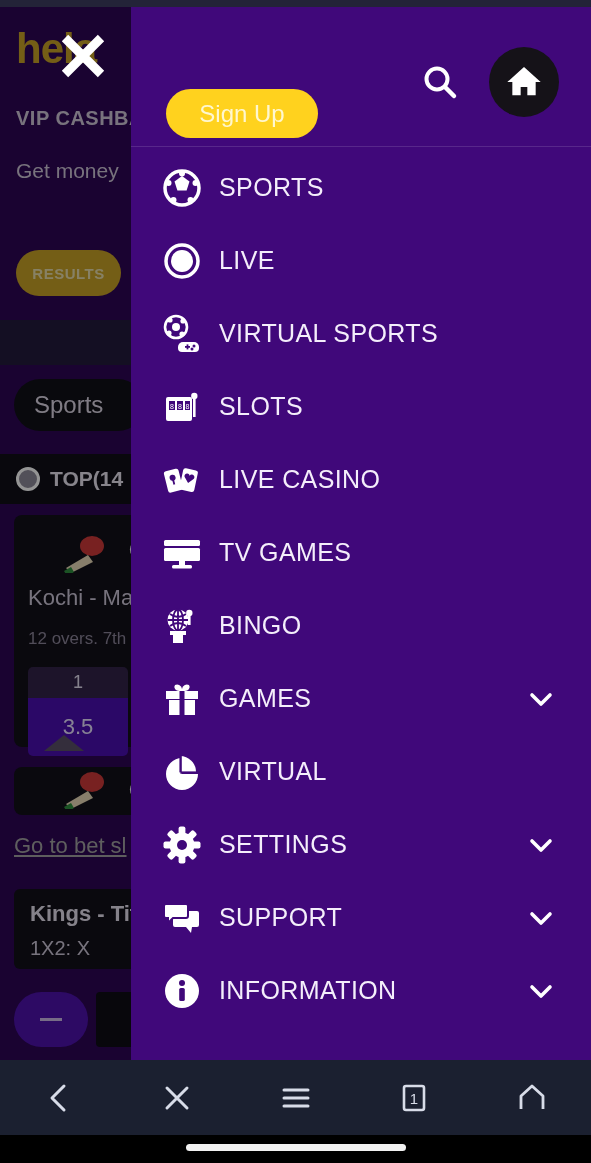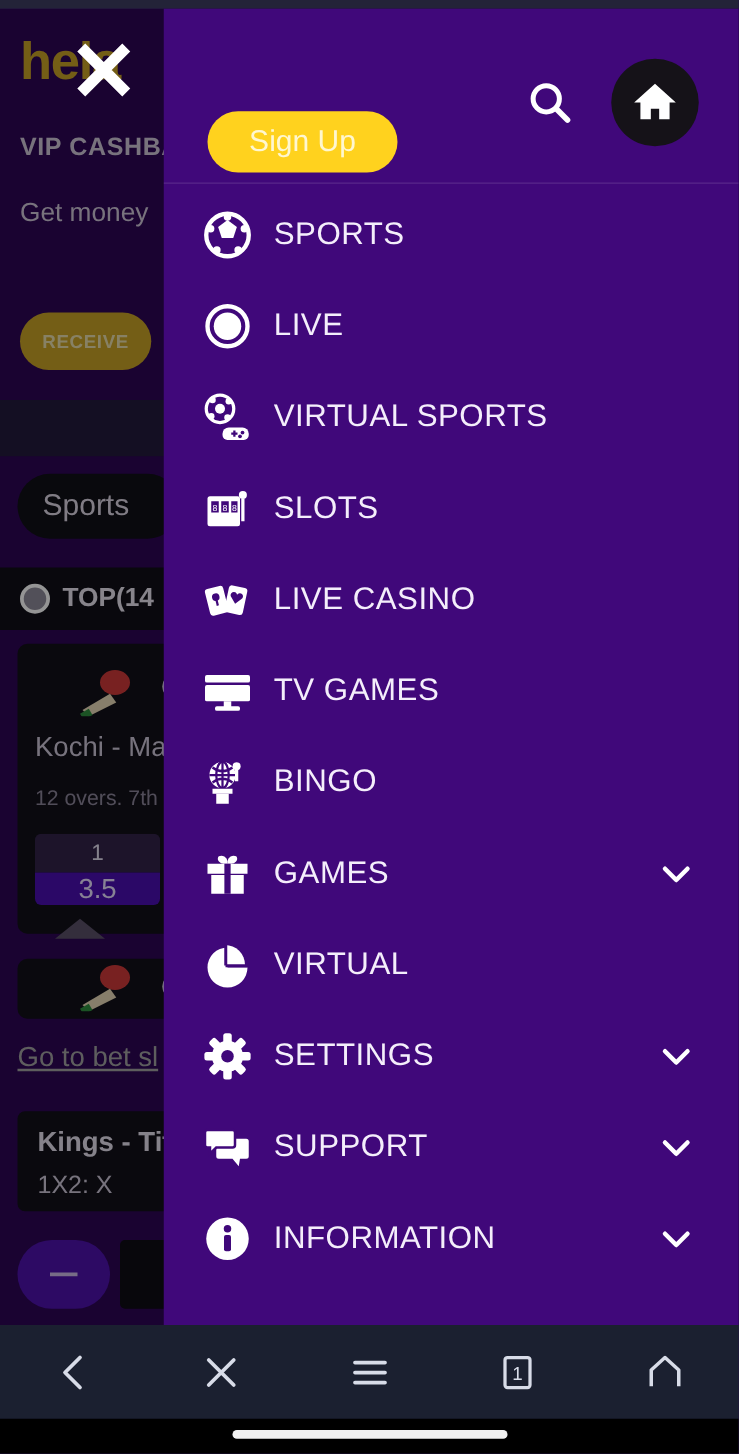--- a/index.html
+++ b/index.html
@@ -83,21 +83,21 @@
     position:absolute;left:14px;top:70px;color:#cdc6d8;font-size:22px;white-space:nowrap;
   }
   .bg-card1 .ovr{
     position:absolute;left:14px;top:114px;color:#8c8599;font-size:17px;white-space:nowrap;
   }
   .bg-odd{
     position:absolute;top:152px;width:100px;
     border-radius:5px;overflow:hidden;
   }
   .bg-odd .o-top{background:#322349;color:#e3def0;font-size:18px;text-align:center;padding:5px 0;}
-  .bg-odd .o-bot{background:#4b0fb2;color:#e8e0ff;font-size:22px;text-align:center;padding:0 0;}
+  .bg-odd .o-bot{background:#4b0fb2;color:#e8e0ff;font-size:22px;text-align:center;padding:16px 0;}
   .bg-chevup{
     position:absolute;left:44px;top:728px;width:0;height:0;
     border-left:20px solid transparent;border-right:20px solid transparent;
     border-bottom:16px solid #5a5068;
   }
   .bg-card2{
     position:absolute;left:14px;top:760px;width:420px;height:48px;
     background:#121019;border-radius:8px;
   }
   .bg-card2 .ttl{position:absolute;left:115px;top:10px;color:#ece8f2;font-size:22px;font-weight:bold;white-space:nowrap;}
@@ -193,21 +193,21 @@
 </head>
 <body>
 
 <div id="status-bar"></div>
 
 <div id="bg-page">
 
   <div class="bg-logo">hela</div>
   <div class="bg-vip">VIP CASHBACK</div>
   <div class="bg-getmoney">Get money</div>
-  <div class="bg-receive">RECEIVE</div>
+  <div class="bg-receive">RESULTS</div>
 
   <div class="bg-strip"></div>
 
   <div class="bg-sports-tab">Sports</div>
 
   <div class="bg-topbar">
     <div class="dot"></div>
     <div class="lbl">TOP(14</div>
   </div>
 

